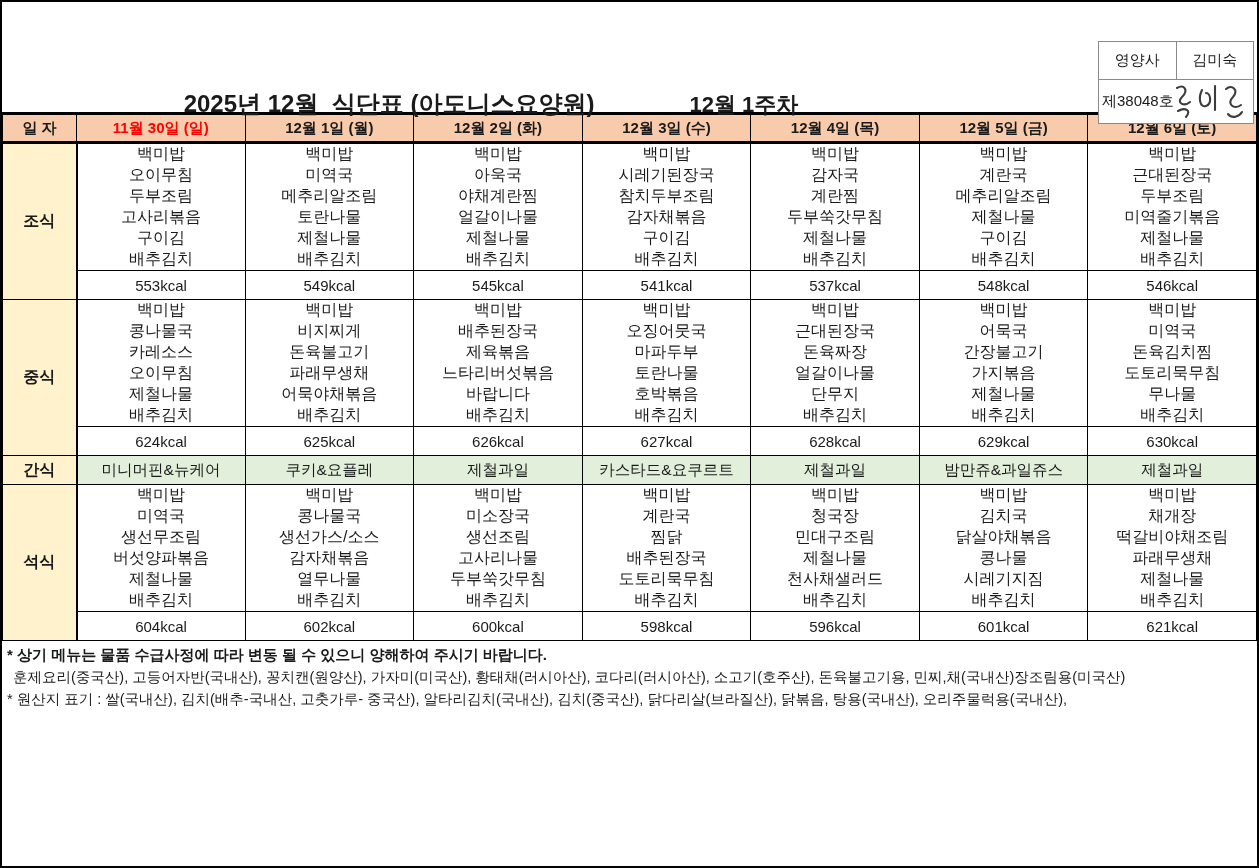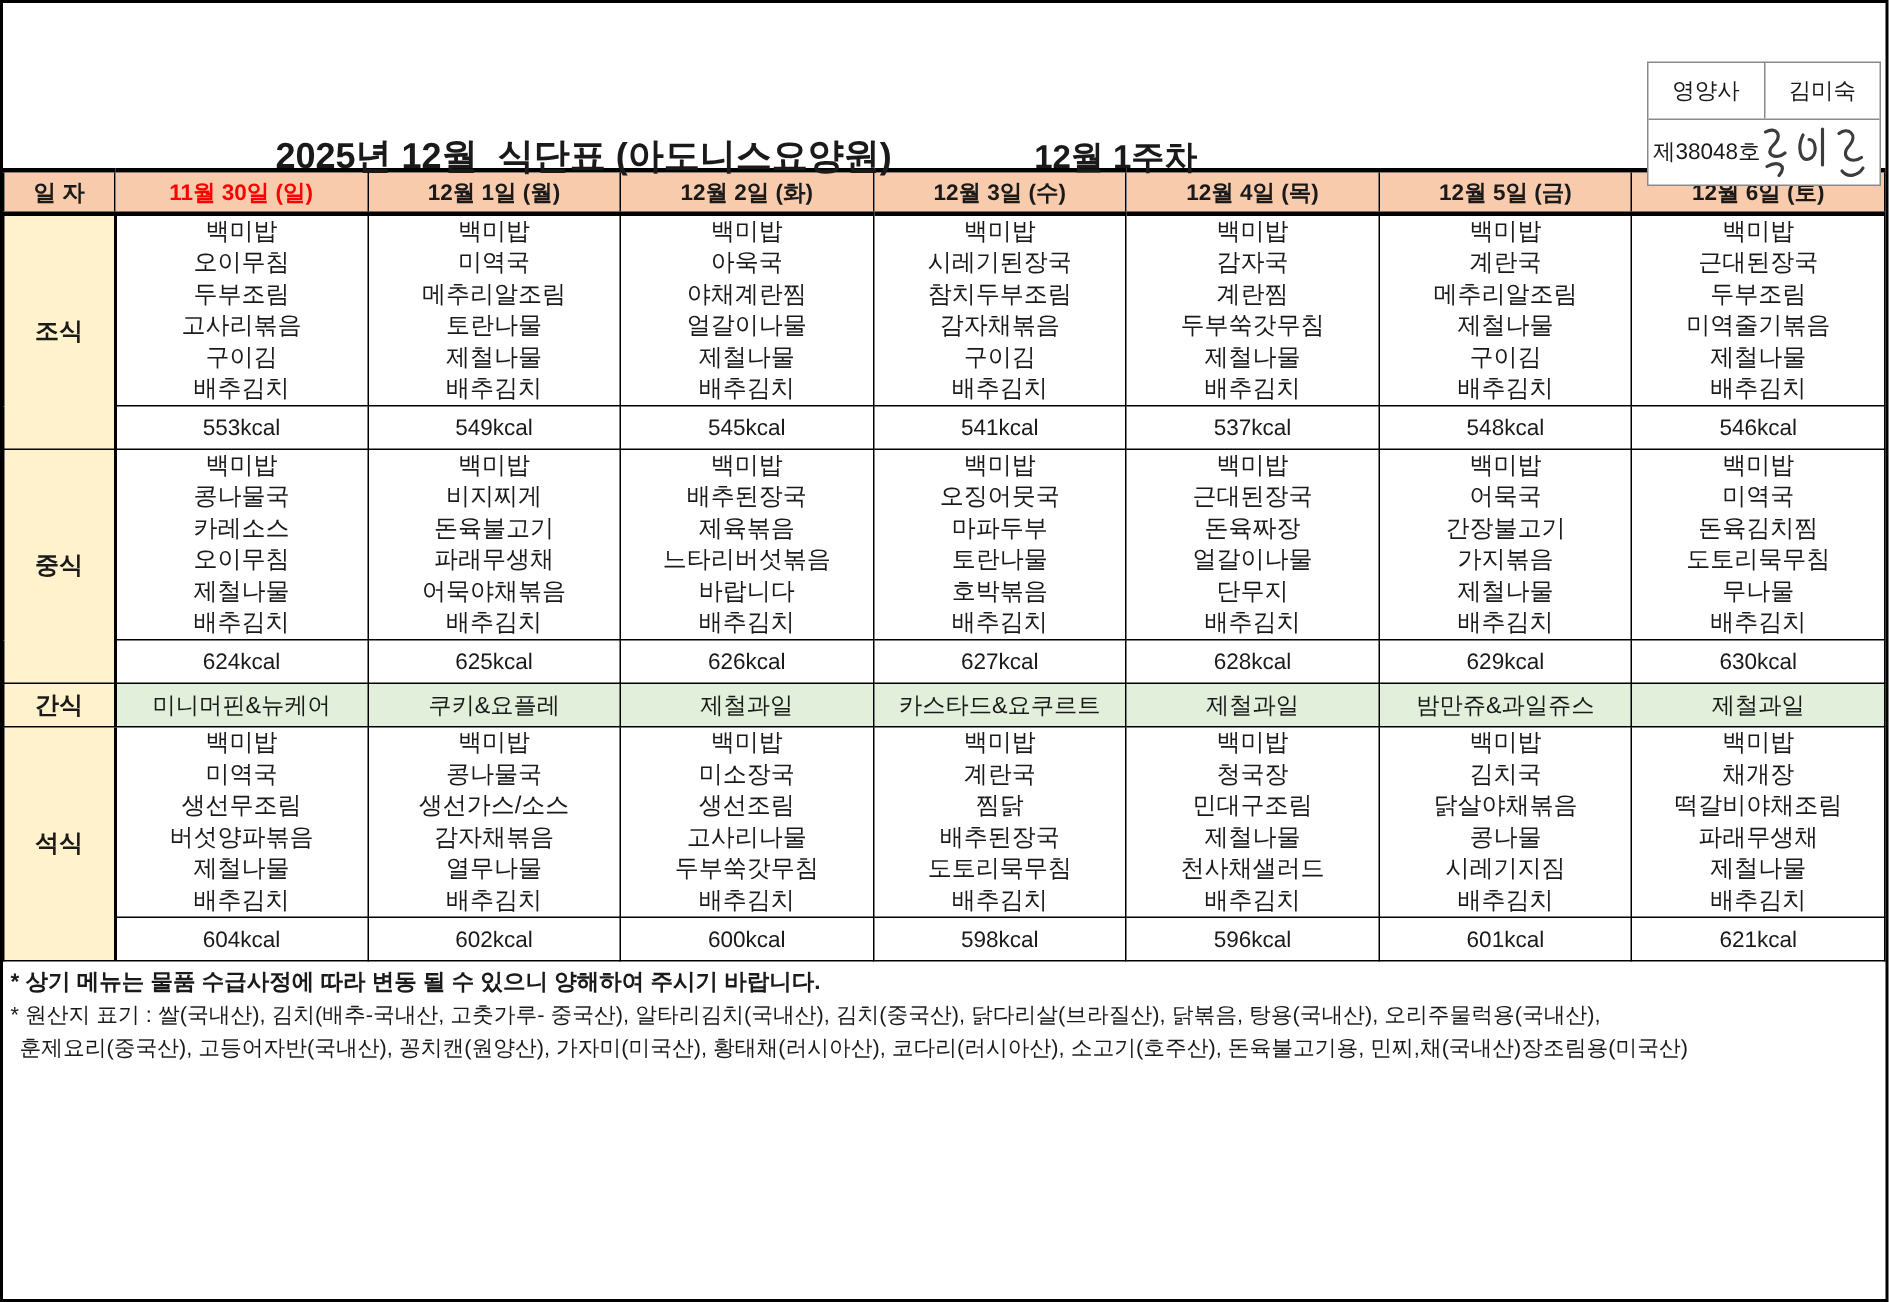--- a/index.html
+++ b/index.html
@@ -332,17 +332,17 @@
           <td class="kcal-cell">598kcal</td>
           <td class="kcal-cell">596kcal</td>
           <td class="kcal-cell">601kcal</td>
           <td class="kcal-cell">621kcal</td>
         </tr>
       </tbody>
     </table>
 
   <div class="sheet-footer">
     <div class="foot-line foot-bold">* 상기 메뉴는 물품 수급사정에 따라 변동 될 수 있으니 양해하여 주시기 바랍니다.</div>
+    <div class="foot-line foot-small foot-indent">훈제요리(중국산), 고등어자반(국내산), 꽁치캔(원양산), 가자미(미국산), 황태채(러시아산), 코다리(러시아산), 소고기(호주산), 돈육불고기용, 민찌,채(국내산)장조림용(미국산)</div>
     <div class="foot-line foot-small">* 원산지 표기 : 쌀(국내산), 김치(배추-국내산, 고춧가루- 중국산), 알타리김치(국내산), 김치(중국산), 닭다리살(브라질산), 닭볶음, 탕용(국내산), 오리주물럭용(국내산),</div>
-    <div class="foot-line foot-small foot-indent">훈제요리(중국산), 고등어자반(국내산), 꽁치캔(원양산), 가자미(미국산), 황태채(러시아산), 코다리(러시아산), 소고기(호주산), 돈육불고기용, 민찌,채(국내산)장조림용(미국산)</div>
   </div>
 
 </div>
 
 </body></html>

